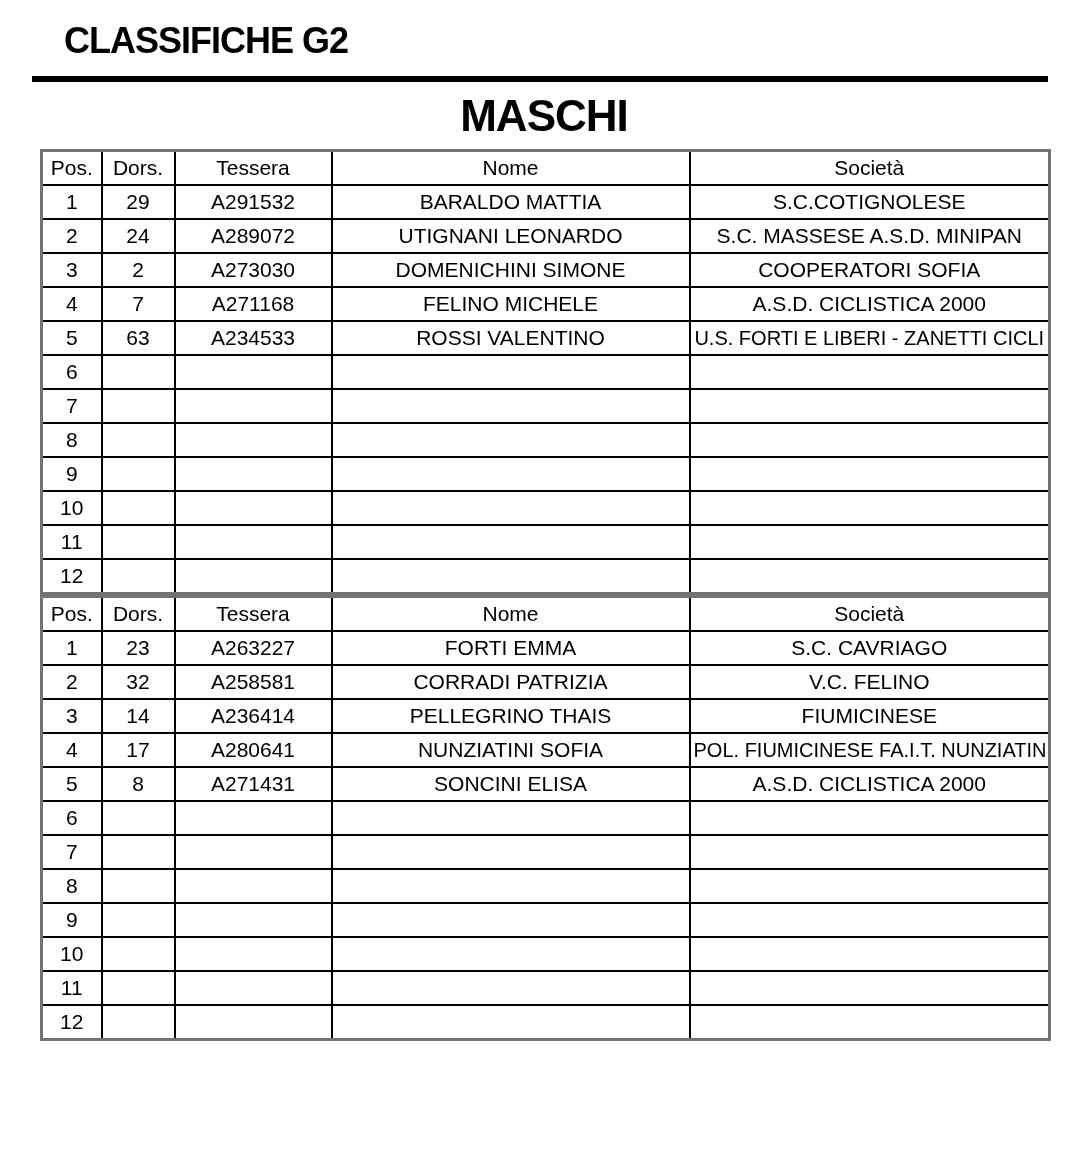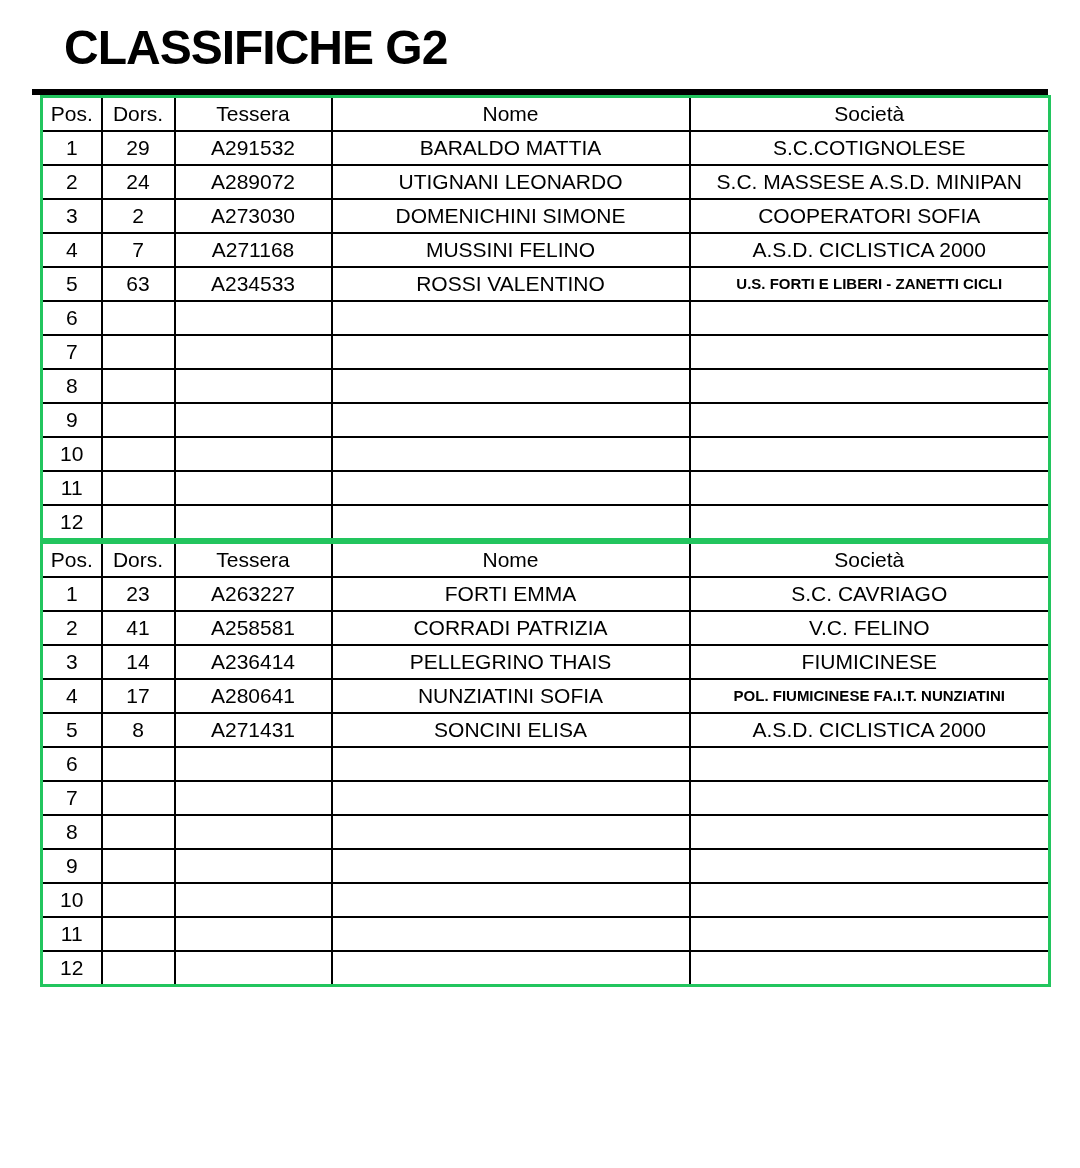--- a/index.html
+++ b/index.html
@@ -13,21 +13,21 @@
     font-family: "Liberation Sans", sans-serif;
     color: #000000;
     overflow: hidden;
   }
   .page {
     position: relative;
     width: 1080px;
     height: 1168px;
   }
   .page-title {
-    font-size: 48px;
+    font-size: 36px;
     font-weight: 700;
     line-height: 1.08;
     margin: 22px 0 0 64px;
     letter-spacing: -1px;
   }
   .title-rule {
     height: 6px;
     background: #000000;
     width: 1016px;
     margin: 15px 0 0 32px;
@@ -39,52 +39,52 @@
     font-size: 44px;
     font-weight: 700;
     line-height: 1.12;
     letter-spacing: -1px;
   }
   table.results {
     border-collapse: collapse;
     table-layout: fixed;
     margin-left: 40px;
     width: 1008px;
-    border: 3px solid #22c55e;
+    border: 3px solid #737373;
   }
   .results th, .results td {
     border: 2px solid #000000;
     height: 32px;
     padding: 0 3px;
     font-size: 21px;
     font-weight: 400;
     text-align: center;
     vertical-align: middle;
     white-space: nowrap;
     overflow: hidden;
   }
   .results td.shrink {
-    font-size: 15px;
-    font-weight: bold;
+    font-size: 20px;
   }
   col.c-pos     { width: 60px; }
   col.c-dors    { width: 73px; }
   col.c-tessera { width: 157px; }
   col.c-nome    { width: 358px; }
   col.c-societa { width: 360px; }
 </style>
 </head>
 <body>
 
 <div class="page">
 
   <div class="page-title">CLASSIFICHE G2</div>
 
   <div class="title-rule"></div>
 
+  <div class="section-title">MASCHI</div>
 
   <table class="results">
     <colgroup>
       <col class="c-pos">
         <col class="c-dors">
         <col class="c-tessera">
         <col class="c-nome">
         <col class="c-societa">
     </colgroup>
     <thead>
@@ -115,21 +115,21 @@
           <td>3</td>
           <td>2</td>
           <td>A273030</td>
           <td>DOMENICHINI SIMONE</td>
           <td>COOPERATORI SOFIA</td>
         </tr>
         <tr>
           <td>4</td>
           <td>7</td>
           <td>A271168</td>
-          <td>MUSSINI FELINO</td>
+          <td>FELINO MICHELE</td>
           <td>A.S.D. CICLISTICA 2000</td>
         </tr>
         <tr>
           <td>5</td>
           <td>63</td>
           <td>A234533</td>
           <td>ROSSI VALENTINO</td>
           <td class="shrink">U.S. FORTI E LIBERI - ZANETTI CICLI</td>
         </tr>
         <tr>
@@ -205,21 +205,21 @@
     <tbody>
         <tr>
           <td>1</td>
           <td>23</td>
           <td>A263227</td>
           <td>FORTI EMMA</td>
           <td>S.C. CAVRIAGO</td>
         </tr>
         <tr>
           <td>2</td>
-          <td>41</td>
+          <td>32</td>
           <td>A258581</td>
           <td>CORRADI PATRIZIA</td>
           <td>V.C. FELINO</td>
         </tr>
         <tr>
           <td>3</td>
           <td>14</td>
           <td>A236414</td>
           <td>PELLEGRINO THAIS</td>
           <td>FIUMICINESE</td>

